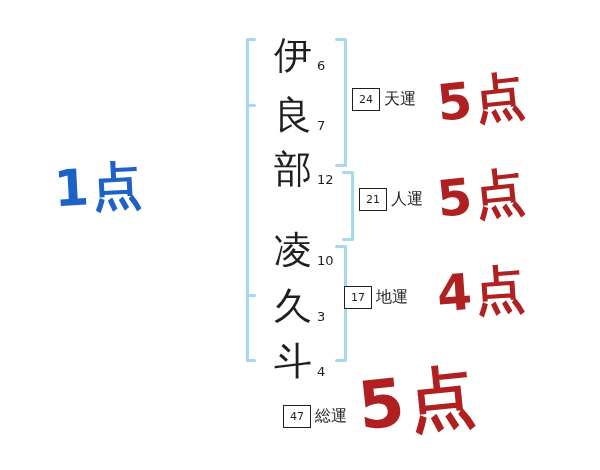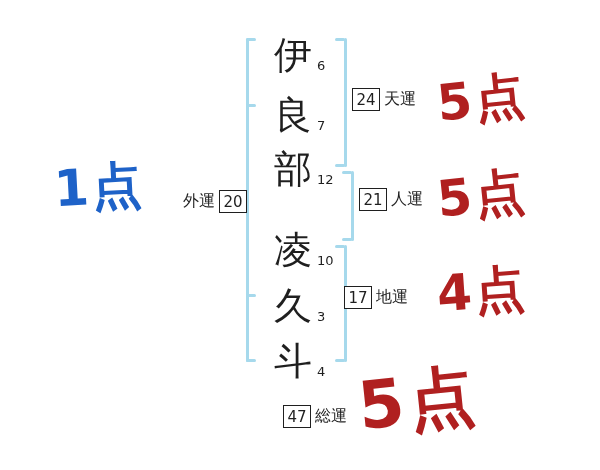--- a/index.html
+++ b/index.html
@@ -40,21 +40,21 @@
     position:absolute;
     display:flex;
     align-items:center;
     gap:4px;
   }
   .f-label{font-size:16px;color:var(--ink,#1f1f1f);white-space:nowrap;}
   .num-box{
     min-width:20px;height:21px;
     border:1.5px solid var(--ink,#1f1f1f);
     display:inline-flex;align-items:center;justify-content:center;
-    font-size:15px;
+    font-size:11px;
     padding:0 3px;
     background:#fff;
   }
   
   .score{
     position:absolute;
     font-weight:bold;
     font-size:50px;
     letter-spacing:3px;
     line-height:1;
@@ -105,24 +105,20 @@
   </div>
   <div class="char-row" style="top:287px">
     <span class="kanji">久</span>
     <span class="stroke">3</span>
   </div>
   <div class="char-row" style="top:342px">
     <span class="kanji">斗</span>
     <span class="stroke">4</span>
   </div>
 
-  <div class="fortune" style="left:183px;top:190px">
-    <span class="f-label">外運</span>
-    <span class="num-box">20</span>
-  </div>
 
   <div class="fortune" style="left:352px;top:88px">
     <span class="num-box">24</span>
     <span class="f-label">天運</span>
   </div>
 
   <div class="fortune" style="left:359px;top:188px">
     <span class="num-box">21</span>
     <span class="f-label">人運</span>
   </div>

